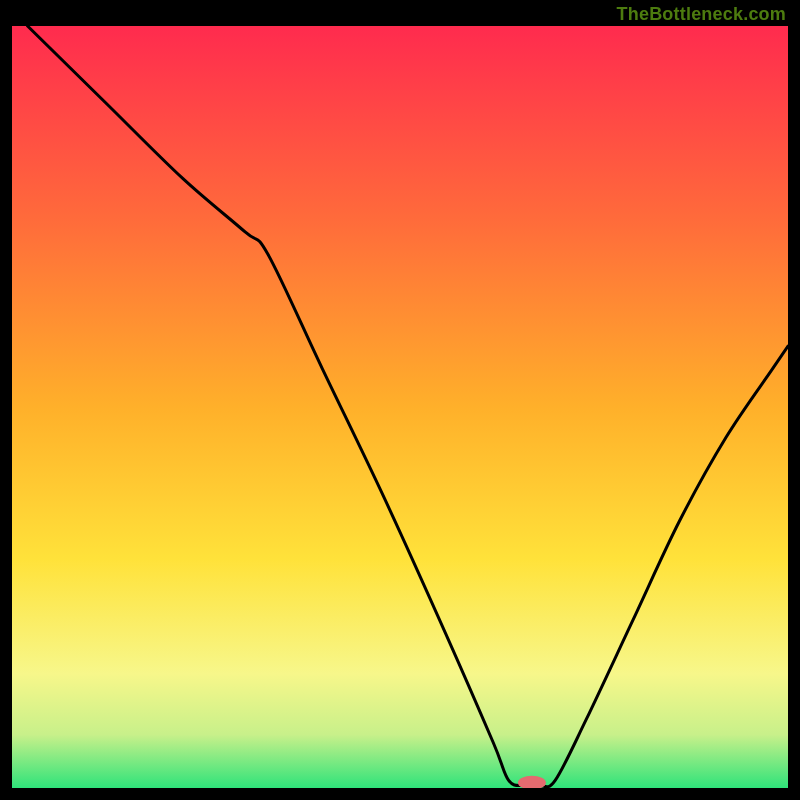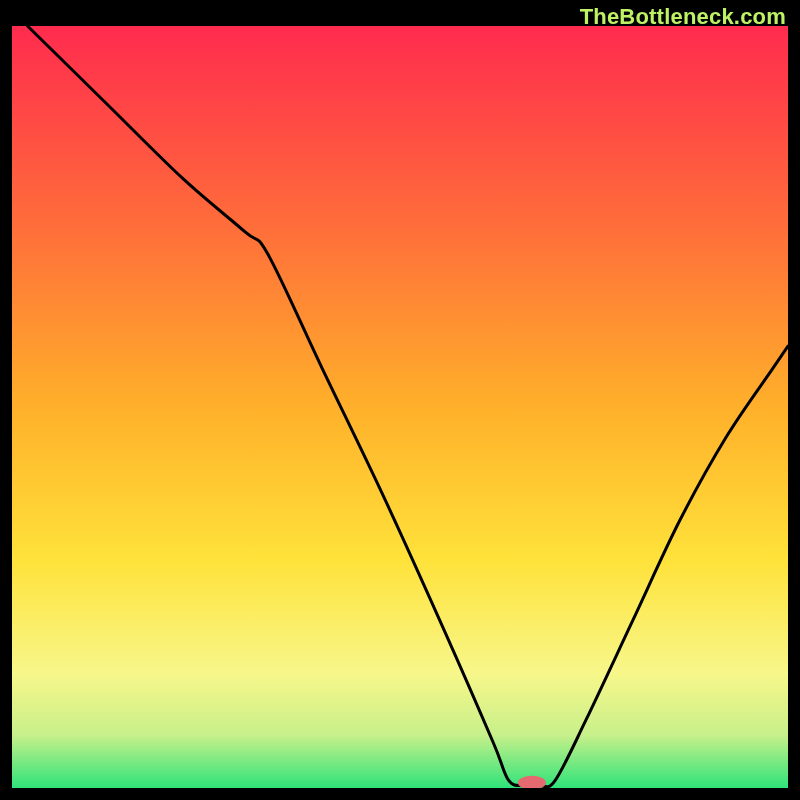--- a/index.html
+++ b/index.html
@@ -23,23 +23,23 @@
     left: 12px;
     top: 26px;
     width: 776px;
     height: 762px;
   }
   .watermark {
     position: absolute;
     top: 4px;
     right: 14px;
     font-family: Arial, Helvetica, sans-serif;
-    font-size: 22px;
+    font-size: 18px;
     font-weight: 600;
-    color: #bef264;
+    color: #4d7c0f;
     letter-spacing: 0.2px;
   }
   svg { display: block; }
 </style>
 </head>
 <body>
 
 <div class="frame"></div>
 
 <div class="watermark">TheBottleneck.com</div>

